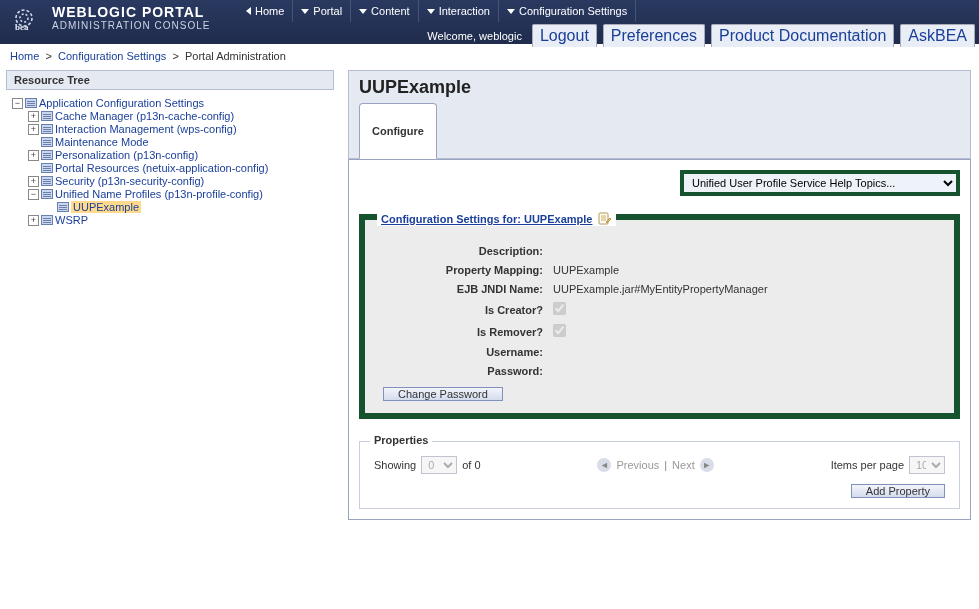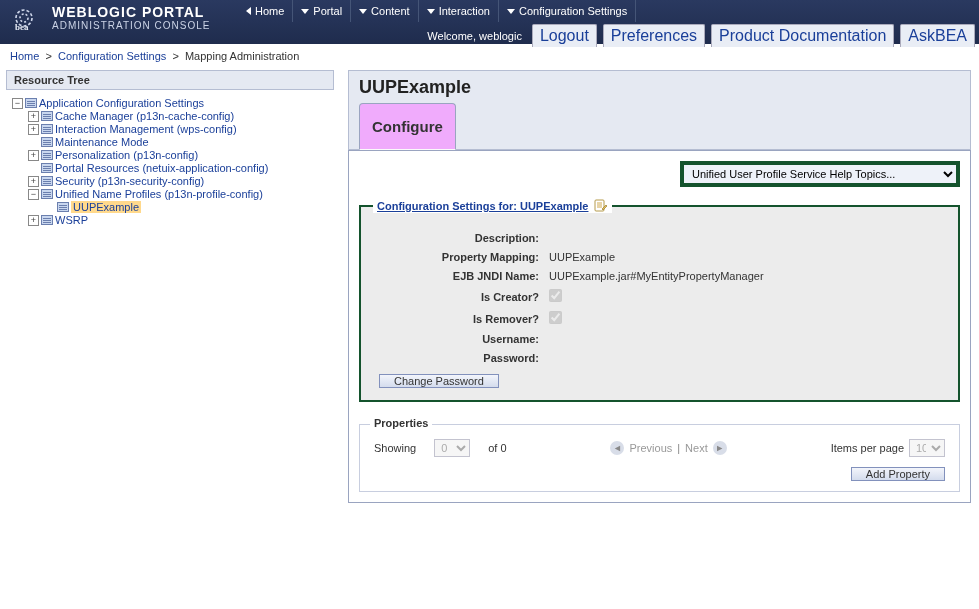--- a/index.html
+++ b/index.html
@@ -42,41 +42,41 @@
   .toggle.blank { border: none; background: transparent; }
   .node-icon { width: 12px; height: 10px; background: #c9d7ef; border: 1px solid #6b7fae; flex-shrink: 0; position: relative; }
   .node-icon::before { content:''; position:absolute; left:1px; top:2px; width:8px; height:1px; background:#6b7fae; box-shadow: 0 2px #6b7fae, 0 4px #6b7fae; }
   .tree-label { color: #1a3f99; }
   .tree-label.selected { background: #ffd98c; padding: 0 2px; }
 
   
   .page-head { border: 1px solid #b5bdd2; background: #e5e9f2; padding: 6px 10px 0 10px; }
   .page-title { font-size: 18px; font-weight: bold; color: #222; margin-bottom: 4px; }
   .tab-strip { display: flex; position: relative; bottom: -1px; }
-  .tab { background: #f0abfc; border: 1px solid #9aa4c0; border-bottom: 1px solid #fbfbfb; border-radius: 4px 4px 0 0; padding: 14px 12px; font-weight: bold; font-size: 15px; cursor: pointer; }
+  .tab { background: #ffffff; border: 1px solid #9aa4c0; border-bottom: 1px solid #fbfbfb; border-radius: 4px 4px 0 0; padding: 21px 12px; font-weight: bold; font-size: 11px; cursor: pointer; }
 
   .content-card { border: 1px solid #9aa4c0; padding: 10px; }
   .help-row { display: flex; justify-content: flex-end; margin-bottom: 18px; }
   .help-select { border: 4px solid #14532d; background: #eef2f9; font-size: 11px; padding: 2px 4px; width: 280px; }
 
-  .fieldset { border: 2px solid #14532d; background: #ececec; padding: 18px 18px 12px 18px; position: relative; margin-bottom: 22px; }
+  .fieldset { border: 6px solid #14532d; background: #ececec; padding: 18px 18px 12px 18px; position: relative; margin-bottom: 22px; }
   .fieldset-legend { position: absolute; top: -8px; left: 12px; background: #fff; padding: 0 4px; display: flex; align-items: center; gap: 6px; }
   .fieldset-legend a { color: #1a3f99; font-weight: bold; text-decoration: underline; }
   .edit-icon { display:inline-block; width:14px; height:14px; }
   .form-row { display: flex; margin: 7px 0; align-items: center; }
   .form-label { width: 170px; text-align: right; font-weight: bold; padding-right: 10px; color: #333; }
   .form-val { color: #333; }
   .chk { width:13px; height:13px; }
   .btn { background: linear-gradient(#f3f5fb,#d4dced); border: 1px solid #8291bc; padding: 0 14px; font-size: 11px; cursor: pointer; color: #333; }
   .btn-row { margin-top: 10px; }
 
   .props-fieldset { border: 1px solid #c8cedf; padding: 14px 14px 10px 14px; position: relative; }
   .props-legend { position: absolute; top: -8px; left: 10px; background: #fff; padding: 0 4px; font-weight: bold; }
   .props-row { display: flex; align-items: center; justify-content: space-between; flex-wrap: wrap; gap: 10px; margin-bottom: 10px; }
-  .props-left { display:flex; align-items:center; gap:18px; }
+  .props-left { display:flex; align-items:center; gap:5px; }
   .props-center { display:flex; align-items:center; gap:5px; color:#888; }
   .props-center .disabled { color:#999; }
   .props-right { display:flex; align-items:center; gap:5px; }
   .pager-arrow { width:14px; height:14px; border-radius:50%; background:#d8dde8; display:inline-flex; align-items:center; justify-content:center; font-size:9px; color:#888; }
   .mini-select { border:1px solid #aab; background:#f3f3f3; color:#888; font-size:11px; padding:1px 2px; width:36px; }
   .add-row { display:flex; justify-content:flex-end; }
 </style>
 </head>
 <body>
 
@@ -125,21 +125,21 @@
     <span class="tab-btn">Product Documentation</span>
     <span class="tab-btn">AskBEA</span>
   </div>
 </div>
 
 <div class="breadcrumb">
   <a href="#">Home</a>
   &nbsp;<span>&gt;</span>&nbsp;
   <a href="#">Configuration Settings</a>
   &nbsp;<span>&gt;</span>&nbsp;
-  <span>Mapping Administration</span>
+  <span>Portal Administration</span>
 </div>
 
 <div class="layout">
 
   <div class="left-col">
     <div class="panel-title">Resource Tree</div>
     <div class="tree">
       <ul>
         <li>
           <div class="tree-row">

